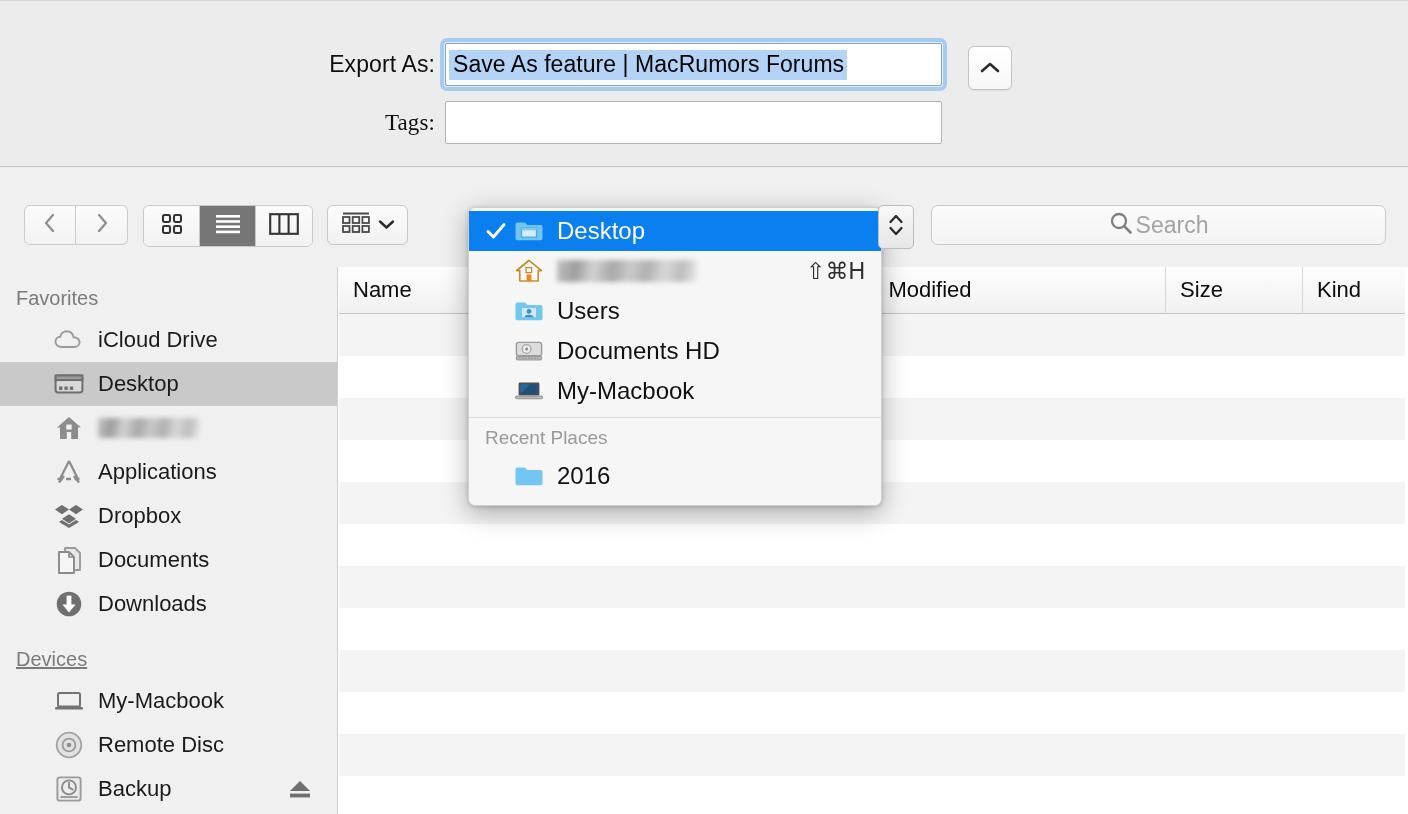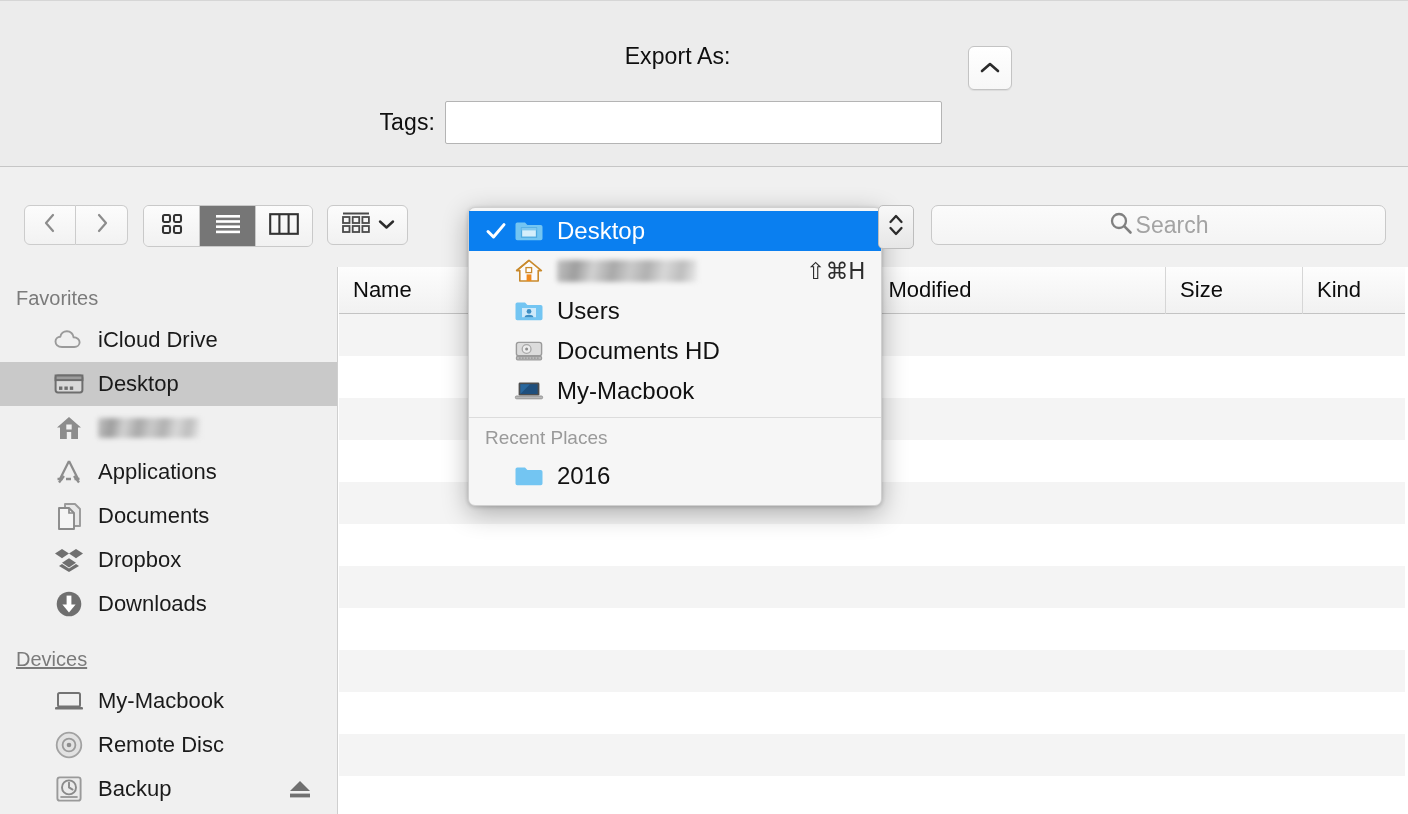--- a/index.html
+++ b/index.html
@@ -13,22 +13,22 @@
   .dialog { position: relative; width: 1408px; height: 814px; }
 
   
   .top-pane {
     position: absolute; left: 0; top: 0; width: 1408px; height: 167px;
     background: #ececec;
     border-bottom: 1px solid #c6c6c6;
     border-top: 1px solid #d6d6d6;
   }
   .field-row { position: absolute; display: flex; align-items: center; }
-  .field-row.row-name { left: 0; top: 42px; width: 1036px; justify-content: center; }
-  .field-row.row-tags { left: 0; top: 100px; width: 1036px; }
+  .field-row.row-name { left: 0; top: 42px; width: 1036px; }
+  .field-row.row-tags { left: 0; top: 100px; width: 1036px; font-family: Liberation Serif, serif; }
   .field-label {
     width: 445px; text-align: right; padding-right: 10px;
     font-size: 23px; color: #0f0f0f; letter-spacing: 0.1px;
   }
   .text-input {
     position: relative; height: 43px; width: 497px;
     background: #ffffff; border: 1px solid #b4b4b4; border-radius: 2px;
     display: flex; align-items: center;
   }
   .text-input.focused {
@@ -188,20 +188,23 @@
 </style>
 </head>
 <body>
 
 <div class="dialog">
 
   <div class="top-pane">
 
     <div class="field-row row-name">
       <div class="field-label">Export As:</div>
+      <div class="text-input focused">
+        <span class="selected-text">Save As feature | MacRumors Forums</span>
+      </div>
     </div>
 
     <div class="field-row row-tags">
       <div class="field-label">Tags:</div>
       <div class="text-input" placeholder=""></div>
     </div>
 
     <div class="disclosure-btn">
       <span>
         <svg width="22" height="14" viewBox="0 0 22 14">
@@ -337,40 +340,40 @@
           <line x1="3.5" y1="21" x2="26.5" y2="21" stroke="#8c8c8c" stroke-width="2.3" stroke-dasharray="5 3.5"></line>
           <line x1="5" y1="24.5" x2="10" y2="18" stroke="#8c8c8c" stroke-width="2.3"></line>
           <line x1="25" y1="24.5" x2="20" y2="18" stroke="#8c8c8c" stroke-width="2.3"></line>
         </svg>
       </span>
       <span class="sb-label">Applications</span>
     </div>
 
     <div class="sb-item">
       <span class="sb-icon">
-        <svg width="28" height="28" viewBox="0 0 28 28">
-          <path d="M10 2 L20 2 L25 7 L25 24 L10 24 Z" fill="#e8e8e8" stroke="#9a9a9a" stroke-width="1.9" stroke-linejoin="round"></path>
-          <path d="M4 6 L14 6 L19 11 L19 27 L4 27 Z" fill="#f5f5f5" stroke="#8a8a8a" stroke-width="1.9" stroke-linejoin="round"></path>
-          <path d="M14 6 L14 11 L19 11" fill="none" stroke="#8a8a8a" stroke-width="1.7"></path>
-        </svg>
-      </span>
-      <span class="sb-label">Documents</span>
-    </div>
-
-    <div class="sb-item">
-      <span class="sb-icon">
         <svg width="30" height="26" viewBox="0 0 30 26">
           <polygon points="8,2 15,6.6 8,11.2 1,6.6" fill="#6f6f6f"></polygon>
           <polygon points="22,2 29,6.6 22,11.2 15,6.6" fill="#6f6f6f"></polygon>
           <polygon points="8,15.8 15,11.2 22,15.8 15,20.4" fill="#6f6f6f"></polygon>
           <polygon points="15,21.6 22,17 25,19 15,25" fill="#6f6f6f"></polygon>
           <polygon points="15,21.6 8,17 5,19 15,25" fill="#6f6f6f"></polygon>
         </svg>
       </span>
       <span class="sb-label">Dropbox</span>
+    </div>
+
+    <div class="sb-item">
+      <span class="sb-icon">
+        <svg width="28" height="28" viewBox="0 0 28 28">
+          <path d="M10 2 L20 2 L25 7 L25 24 L10 24 Z" fill="#e8e8e8" stroke="#9a9a9a" stroke-width="1.9" stroke-linejoin="round"></path>
+          <path d="M4 6 L14 6 L19 11 L19 27 L4 27 Z" fill="#f5f5f5" stroke="#8a8a8a" stroke-width="1.9" stroke-linejoin="round"></path>
+          <path d="M14 6 L14 11 L19 11" fill="none" stroke="#8a8a8a" stroke-width="1.7"></path>
+        </svg>
+      </span>
+      <span class="sb-label">Documents</span>
     </div>
 
     <div class="sb-item">
       <span class="sb-icon">
         <svg width="28" height="28" viewBox="0 0 28 28">
           <circle cx="14" cy="14" r="12.3" fill="#6f6f6f"></circle>
           <rect x="11.6" y="5.6" width="4.8" height="10" fill="#fff"></rect>
           <polygon points="7.4,14.4 20.6,14.4 14,22.4" fill="#fff"></polygon>
         </svg>
       </span>

